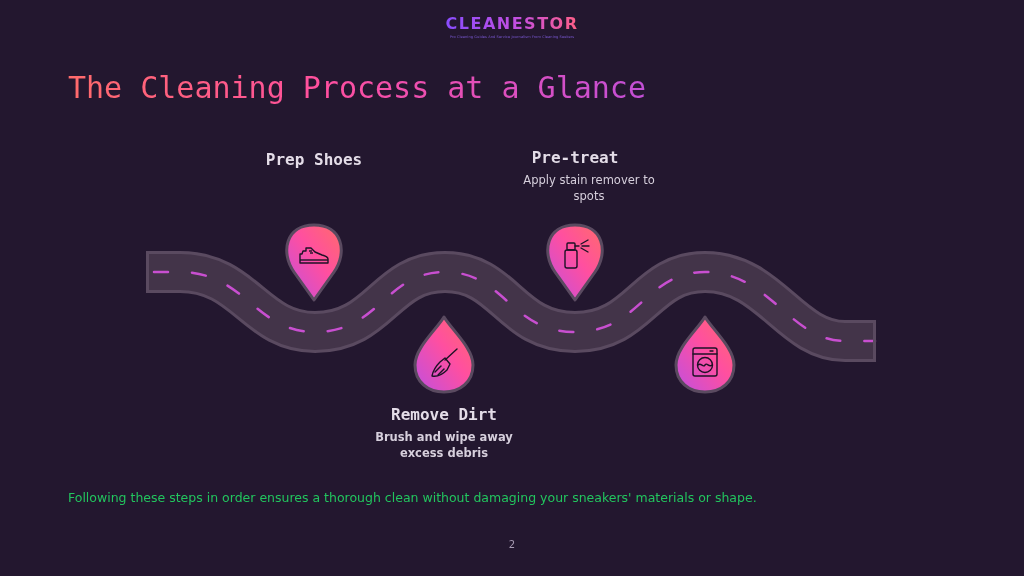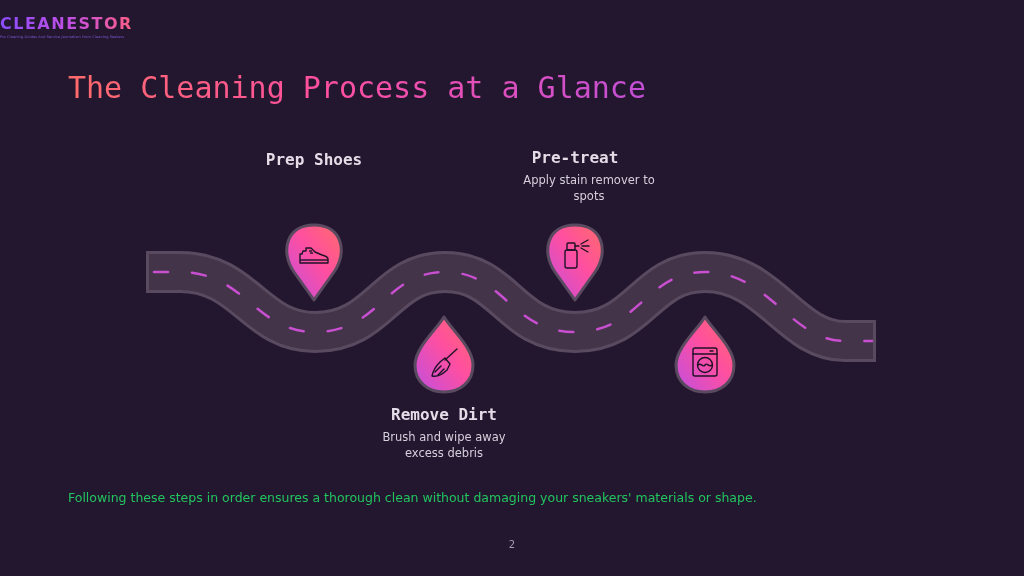--- a/index.html
+++ b/index.html
@@ -4,20 +4,21 @@
 <style>
   html, body { margin: 0; padding: 0; }
   body {
     width: 1024px; height: 576px; overflow: hidden;
     background: #23172f;
     position: relative;
     font-family: "DejaVu Sans", sans-serif;
   }
   .logo {
     position: absolute; left: 0; width: 1024px; top: 14px;
+    text-align: center;
   }
   .logo-word {
     display: inline-block;
     font-family: "DejaVu Sans", sans-serif;
     font-weight: bold;
     font-size: 16px;
     letter-spacing: 1.5px;
     background: linear-gradient(90deg, #8a4dff 0%, #c44fe0 55%, #ff5f86 100%);
     -webkit-background-clip: text; background-clip: text;
     color: transparent;
@@ -142,20 +143,20 @@
   <div class="step-title">Prep Shoes</div>
 </div>
 
 <div class="step" style="left:475px; top:149px;">
   <div class="step-title">Pre-treat</div>
   <div class="step-desc" style="width:140px; margin-left:44px;">Apply stain remover to spots</div>
 </div>
 
 <div class="step" style="left:344px; top:406px;">
   <div class="step-title">Remove Dirt</div>
-  <div class="step-desc" style="width:140px; margin-left:30px;">Brush and wipe away excess debris</div>
+  <div class="step-desc" style="width:140px; margin-left:30px;font-weight:bold;">Brush and wipe away excess debris</div>
 </div>
 
 <div class="step" style="left:605px; top:406px;">
 </div>
 
 <div class="footer-text">Following these steps in order ensures a thorough clean without damaging your sneakers' materials or shape.</div>
 <div class="page-num">2</div>
 
 </body></html>

